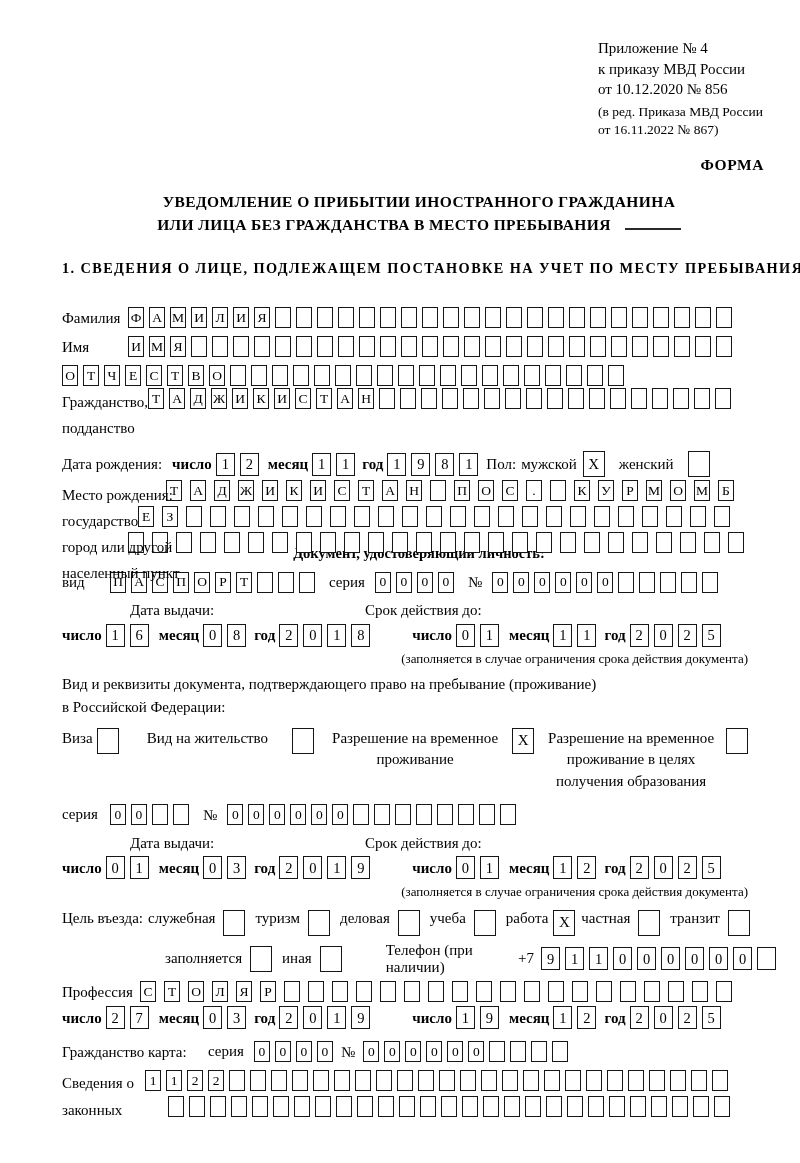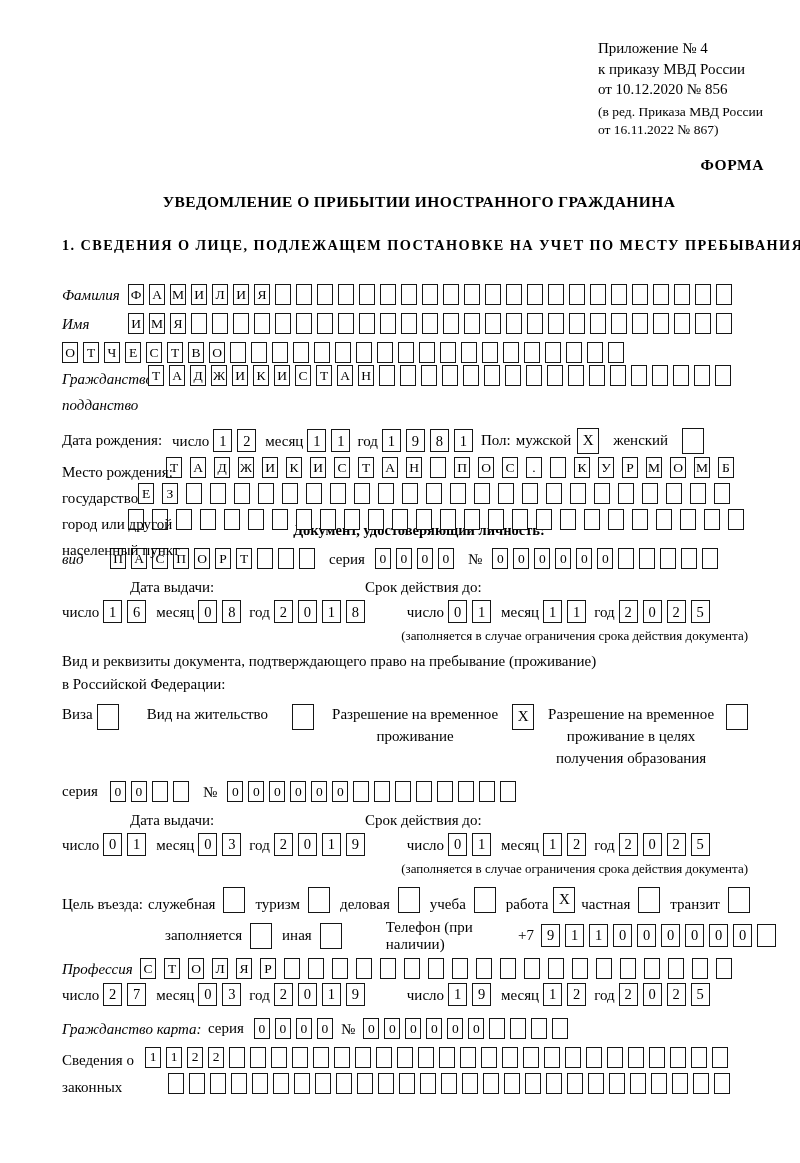--- a/index.html
+++ b/index.html
@@ -11,35 +11,35 @@
   }
   
   .appendix{margin-left:auto;width:178px;padding-top:38px;line-height:1.38;white-space:nowrap;}
   .appendix .amend{font-size:13.5px;margin-top:3px;line-height:1.35;}
   .forma{text-align:right;font-weight:bold;letter-spacing:.6px;margin-top:16px;padding-right:12px;font-size:15.5px;}
   .title{margin-top:16px;text-align:center;font-weight:bold;font-size:15.5px;line-height:1.5;letter-spacing:.4px;}
   .blank-line{display:inline-block;width:56px;border-bottom:2px solid #2a2a2a;margin-left:14px;}
   .sec-heading{margin-top:24px;font-weight:bold;font-size:14.3px;letter-spacing:1.4px;white-space:nowrap;}
   
   .frow{display:flex;align-items:flex-start;margin-top:7px;}
-  .flabel{flex:none;line-height:21px;padding-top:1px;font-style:italic;}
+  .flabel{flex:none;line-height:21px;padding-top:1px;}
   .cellrow{display:flex;gap:5px;flex:none;}
   .cellrow.wide{gap:8px;}
   .cell{
     flex:none;width:14px;height:19px;border:1.6px solid #161616;
     display:flex;align-items:center;justify-content:center;
     font-size:13.5px;line-height:1;background:#fff;
   }
   .cell.date{width:17px;height:21px;font-size:14.5px;}
   .checkbox{
     flex:none;display:inline-flex;width:20px;height:24px;border:1.7px solid #161616;
     align-items:center;justify-content:center;font-size:15px;background:#fff;
     vertical-align:middle;
   }
-  .dlabel{margin:0 4px;line-height:26px;}
+  .dlabel{margin:0 4px;line-height:26px;font-weight:bold;}
   .dgroup{display:flex;align-items:center;}
   .date-head{position:relative;height:18px;margin-top:8px;}
   .date-head .dh-left{position:absolute;left:68px;top:0;}
   .date-head .dh-right{position:absolute;left:303px;top:0;}
   .footnote{font-size:13px;text-align:right;padding-right:28px;margin-top:3px;}
   .center-heading{text-align:center;font-weight:bold;font-size:14.5px;margin-top:4px;}
   .intro{margin-top:6px;line-height:1.55;}
   
   .row-surname{margin-top:30px;}
   .row-surname .flabel,.row-name .flabel{width:66px;}
@@ -51,21 +51,21 @@
   .bp-label{position:absolute;left:0;top:2px;line-height:26px;}
   .bp-cells{margin-left:104px;display:flex;flex-direction:column;gap:5px;}
   .bp-cells .r2{margin-left:-28px;}
   .bp-cells .r3{margin-left:-38px;}
   .row-vid{margin-top:8px;align-items:center;}
   .row-vid .flabel{width:48px;}
   .slabel{margin:0 10px 0 14px;line-height:24px;}
   .visa-row{display:flex;align-items:flex-start;margin-top:8px;line-height:1.45;}
   .visa-row .opt{display:flex;align-items:flex-start;}
   .visa-row .txt2{text-align:center;}
-  .purpose-row{display:flex;align-items:flex-end;margin-top:10px;}
+  .purpose-row{display:flex;align-items:flex-start;margin-top:10px;}
   .purpose-row .checkbox,.h-row .checkbox{margin:0 10px 0 8px;}
   .h-row{display:flex;align-items:center;margin-top:6px;margin-left:103px;}
   .row-prof{margin-top:5px;align-items:center;}
   .row-prof .flabel{width:78px;}
   .row-migr{margin-top:9px;align-items:center;}
   .row-migr .flabel{width:146px;}
   .row-rep{position:relative;margin-top:6px;}
   .rep-label{position:absolute;left:0;top:0;line-height:27px;}
   .rep-cells{margin-left:106px;display:flex;flex-direction:column;gap:5px;}
   .rep-cells .r1{margin-left:-23px;}
@@ -81,20 +81,21 @@
     <div>от 10.12.2020 № 856</div>
     <div class="amend">
       <div>(в ред. Приказа МВД России</div>
       <div>от 16.11.2022 № 867)</div>
     </div>
   </div>
   <div class="forma">ФОРМА</div>
 
   <div class="title">
     <div>УВЕДОМЛЕНИЕ О ПРИБЫТИИ ИНОСТРАННОГО ГРАЖДАНИНА</div>
+    <div><span>ИЛИ ЛИЦА БЕЗ ГРАЖДАНСТВА В МЕСТО ПРЕБЫВАНИЯ</span><span class="blank-line"></span></div>
   </div>
 
   <div class="sec-heading">1. СВЕДЕНИЯ О ЛИЦЕ, ПОДЛЕЖАЩЕМ ПОСТАНОВКЕ НА УЧЕТ ПО МЕСТУ ПРЕБЫВАНИЯ</div>
 
   <div class="frow row-surname">
     <span class="flabel">Фамилия</span>
     <span class="cellrow">
         <span class="cell">Ф</span>
         <span class="cell">А</span>
         <span class="cell">М</span>

